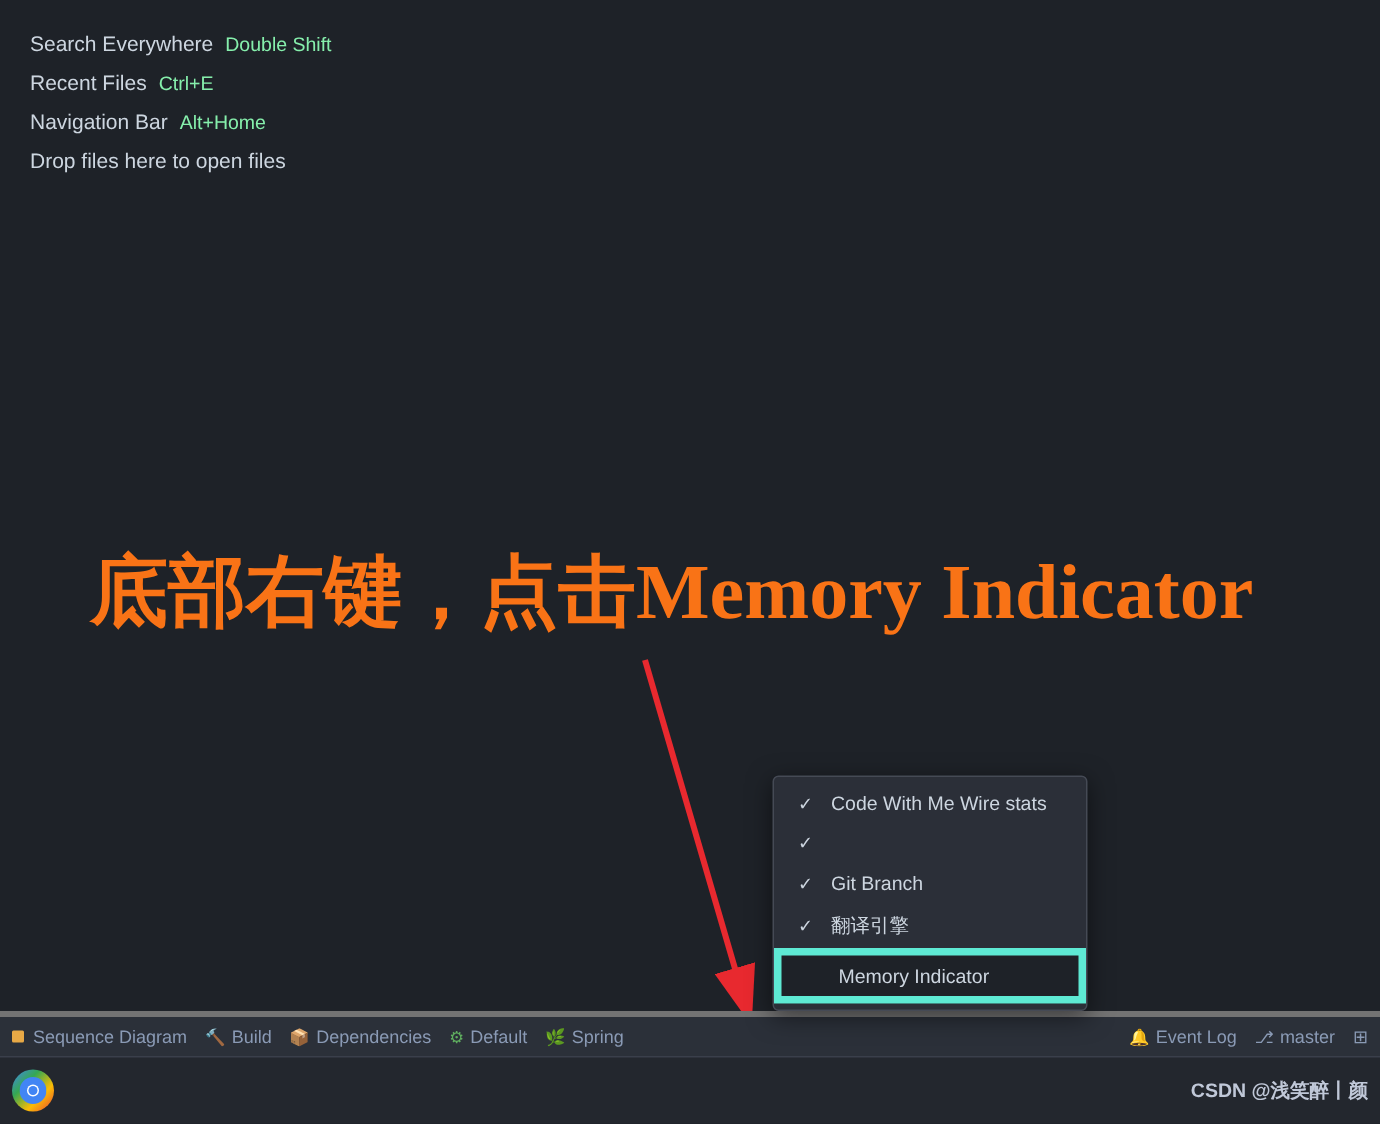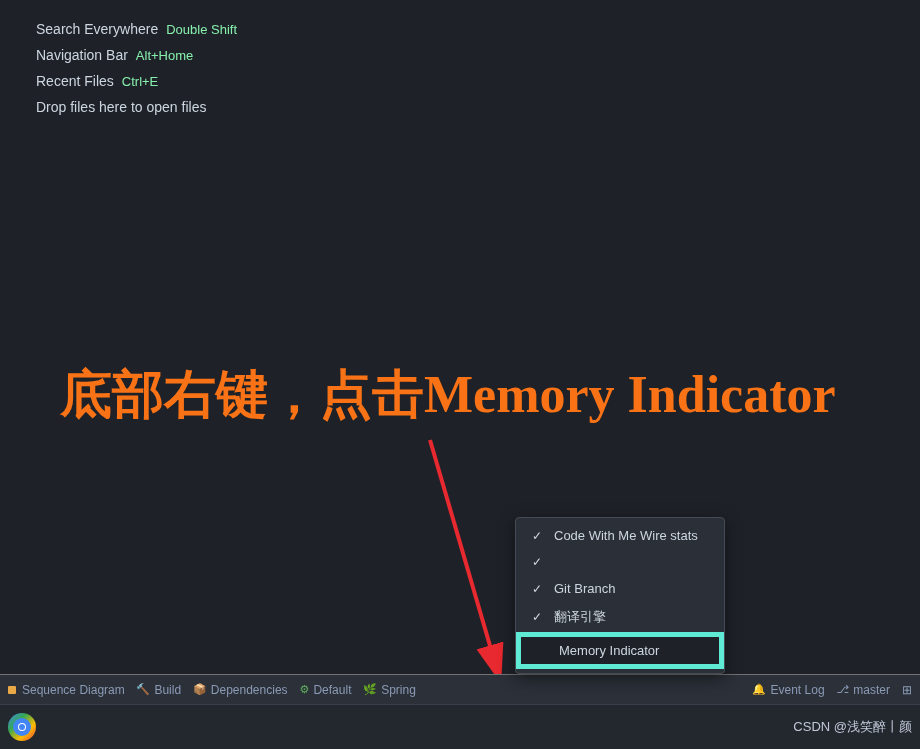--- a/index.html
+++ b/index.html
@@ -18,21 +18,20 @@
       top: 0;
       left: 0;
       right: 0;
       bottom: 0;
       background-color: #1e2228;
     }
 
     
     .menu-section {
       padding: 16px 20px;
-      margin-left: 16px;
     }
 
     .menu-item {
       display: flex;
       align-items: center;
       padding: 5px 0;
       font-size: 14px;
       color: #cdd6e0;
       gap: 8px;
     }
@@ -69,21 +68,21 @@
       position: absolute;
       bottom: 45px;
       left: 0;
       right: 0;
       height: 30px;
       background-color: #2b3039;
       display: flex;
       align-items: center;
       padding: 0 8px;
       gap: 12px;
-      border-top: 1px solid #737373;
+      border-top: 4px solid #737373;
     }
 
     .status-bar-item {
       display: flex;
       align-items: center;
       font-size: 12px;
       color: #8a9ab5;
       gap: 4px;
       cursor: pointer;
       white-space: nowrap;
@@ -126,20 +125,21 @@
       justify-content: center;
     }
 
     .taskbar-right {
       margin-left: auto;
       display: flex;
       align-items: center;
       gap: 12px;
       font-size: 12px;
       color: #8a9ab5;
+      font-weight: bold;
     }
 
     .csdn-text {
       color: #c0c8d8;
       font-size: 13px;
     }
 
     
     .context-menu {
       position: absolute;
@@ -191,26 +191,26 @@
 <body>
 
 <div class="main-area">
 
   <div class="menu-section">
     <div class="menu-item">
       <span>Search Everywhere</span>
       <span class="shortcut">Double Shift</span>
     </div>
     <div class="menu-item">
+      <span>Recent Files</span>
+      <span class="shortcut">Ctrl+E</span>
+    </div>
+    <div class="menu-item">
       <span>Navigation Bar</span>
       <span class="shortcut">Alt+Home</span>
-    </div>
-    <div class="menu-item">
-      <span>Recent Files</span>
-      <span class="shortcut">Ctrl+E</span>
     </div>
     <div class="menu-item">
       <span>Drop files here to open files</span>
     </div>
   </div>
 
   <div class="annotation-text">
     <span>底部右键，点击Memory Indicator</span>
   </div>
 

